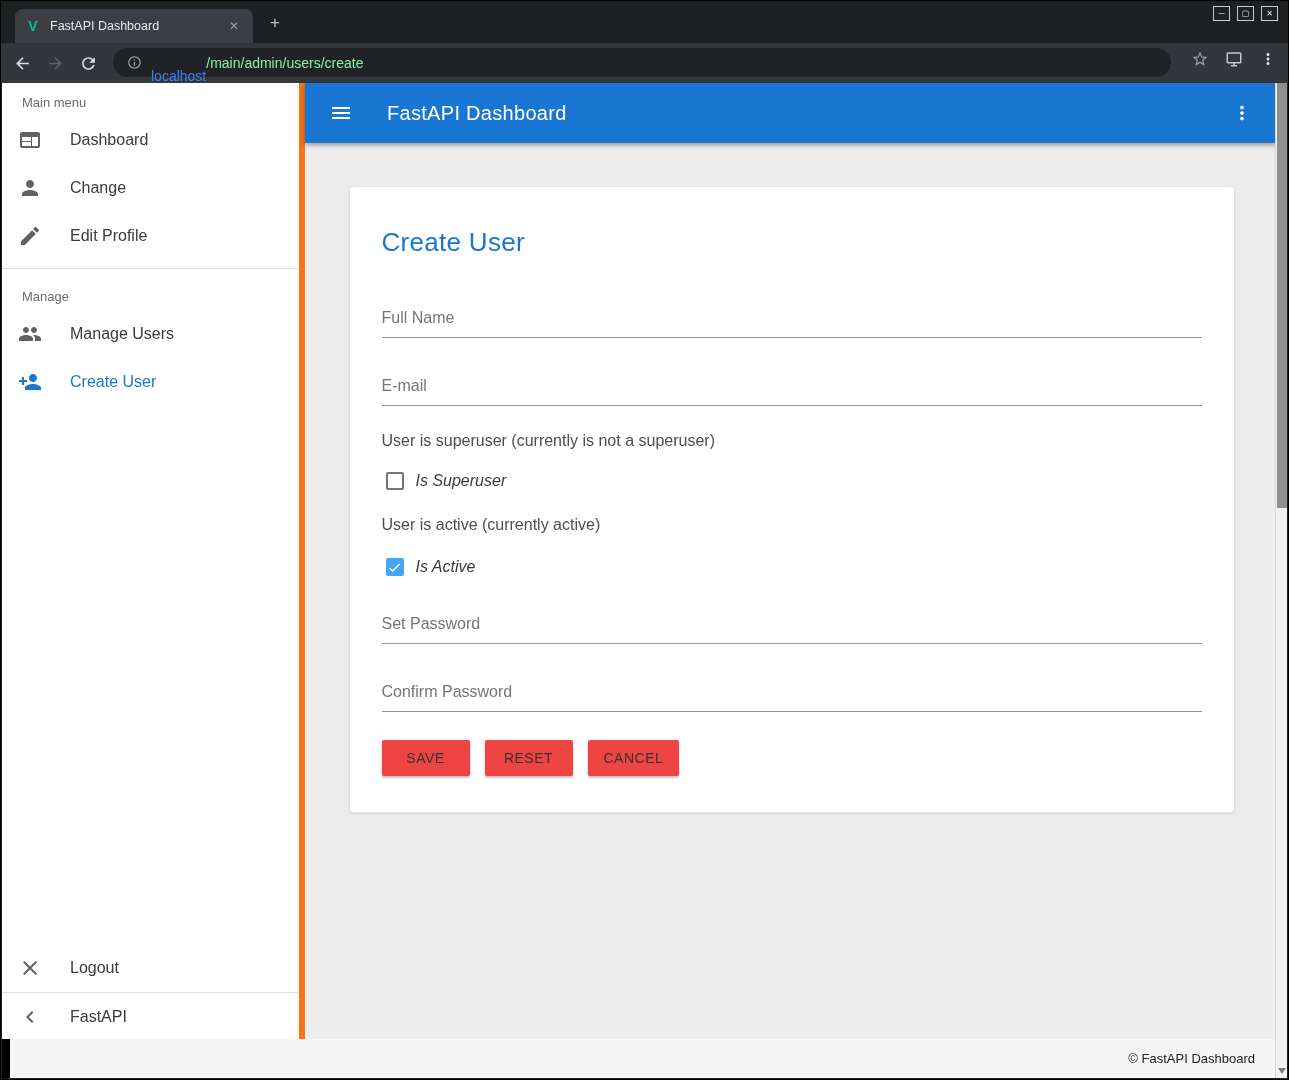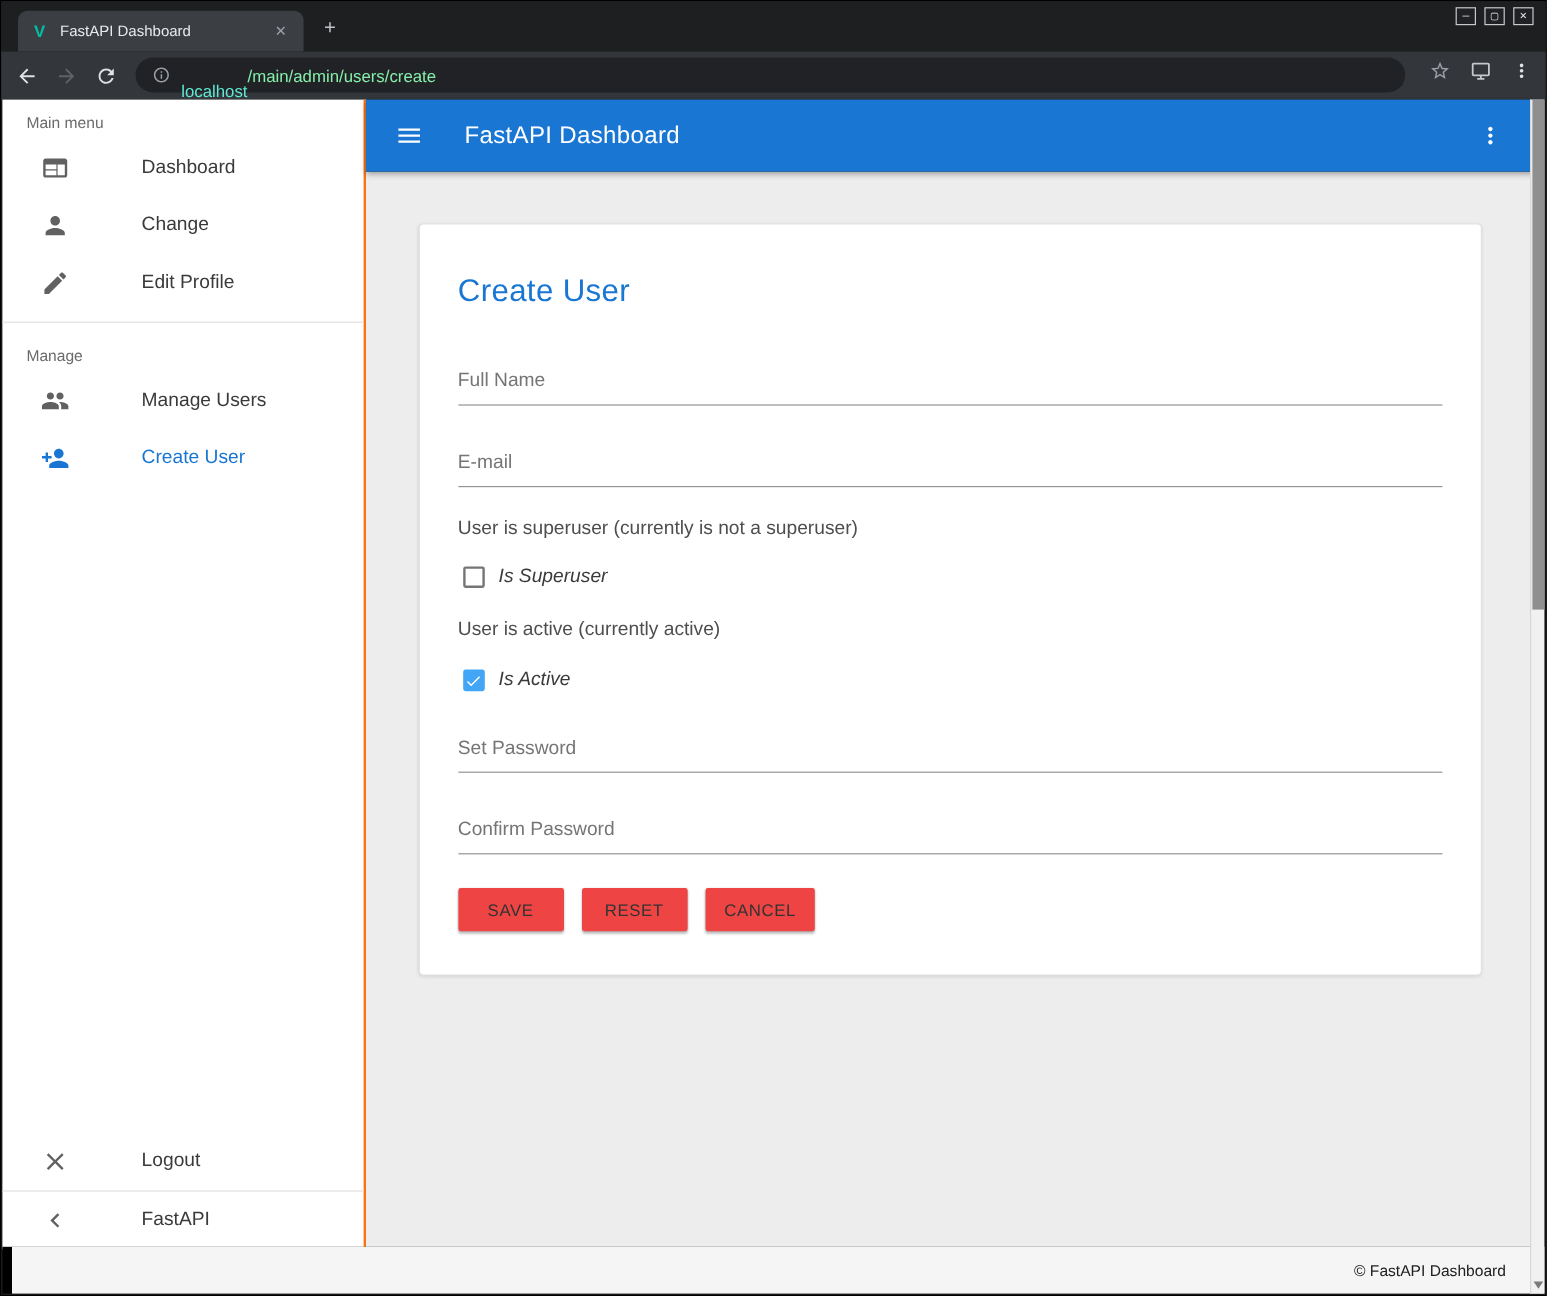--- a/index.html
+++ b/index.html
@@ -16,30 +16,30 @@
   .newtab-btn { position:absolute; left:264px; top:12px; width:20px; height:20px; color:#bdc1c6; font-size:17px; display:flex; align-items:center; justify-content:center; cursor:pointer; }
   .win-controls { position:absolute; right:10px; top:5px; display:flex; gap:7px; }
   .win-btn { width:17px; height:15px; border:1px solid #c7c9cb; display:flex; align-items:center; justify-content:center; color:#e8eaed; font-size:8px; line-height:1; cursor:pointer; background:#202124; }
 
   .toolbar { position:absolute; left:0; top:42px; width:100%; height:40px; background:#33363a; display:flex; align-items:center; }
   .nav-ico { width:24px; height:24px; margin-left:9px; display:flex; align-items:center; justify-content:center; color:#dfe1e5; cursor:pointer; }
   .nav-ico.disabled { color:#5f6368; }
   .nav-ico svg { width:19px; height:19px; }
   .url-pill { position:absolute; left:112px; top:47px; width:1058px; height:29px; background:#202225; border-radius:15px; display:flex; align-items:center; padding:0 14px; cursor:text; }
   .url-pill .info-ico { width:15px; height:15px; color:#9aa0a6; margin-right:9px; flex:0 0 auto; display:flex; }
-  .url-host { font-size:14px; color:#5eead4;margin-top:27px; }
+  .url-host { font-size:14px; color:#3b82f6;margin-top:27px; }
   .url-path { font-size:14px; color:#86efac; }
   .tb-right { position:absolute; right:8px; top:46px; display:flex; align-items:center; }
   .tb-right .nav-ico { margin-left:10px; }
   .tb-right svg { width:18px; height:18px; }
 
   
-  .sidebar { position:absolute; left:1px; top:82px; width:303px; height:958px; background:#ffffff; border-right:2px solid #f97316; }
+  .sidebar { position:absolute; left:1px; top:82px; width:303px; height:958px; background:#ffffff; border-right:6px solid #f97316; }
   .caption { padding:12px 0 6px 20px; font-size:13px; color:#6b6b6b; }
-  .nav-item { display:flex; align-items:center; height:48px; padding-left:32px; cursor:pointer;gap:32px; }
+  .nav-item { display:flex; align-items:center; height:48px; padding-left:16px; cursor:pointer; }
   .nav-item .icon { width:24px; height:24px; color:#616161; flex:0 0 auto; display:flex; }
   .nav-item .icon svg { width:24px; height:24px; }
   .nav-item .label { margin-left:28px; font-size:16px; color:#3a3a3a; }
   .nav-item.active .icon { color:#1976d2; }
   .nav-item.active .label { color:#1976d2; }
   .divider { height:1px; background:#e0e0e0; margin:8px 0; }
   .side-bottom { position:absolute; left:0; bottom:0; width:100%; }
   .side-bottom .divider { margin:0; }
 
   .appbar { position:absolute; left:304px; top:82px; width:973px; height:60px; background:#1976d2; display:flex; align-items:center; box-shadow:0 2px 5px rgba(0,0,0,.35); z-index:3; }

